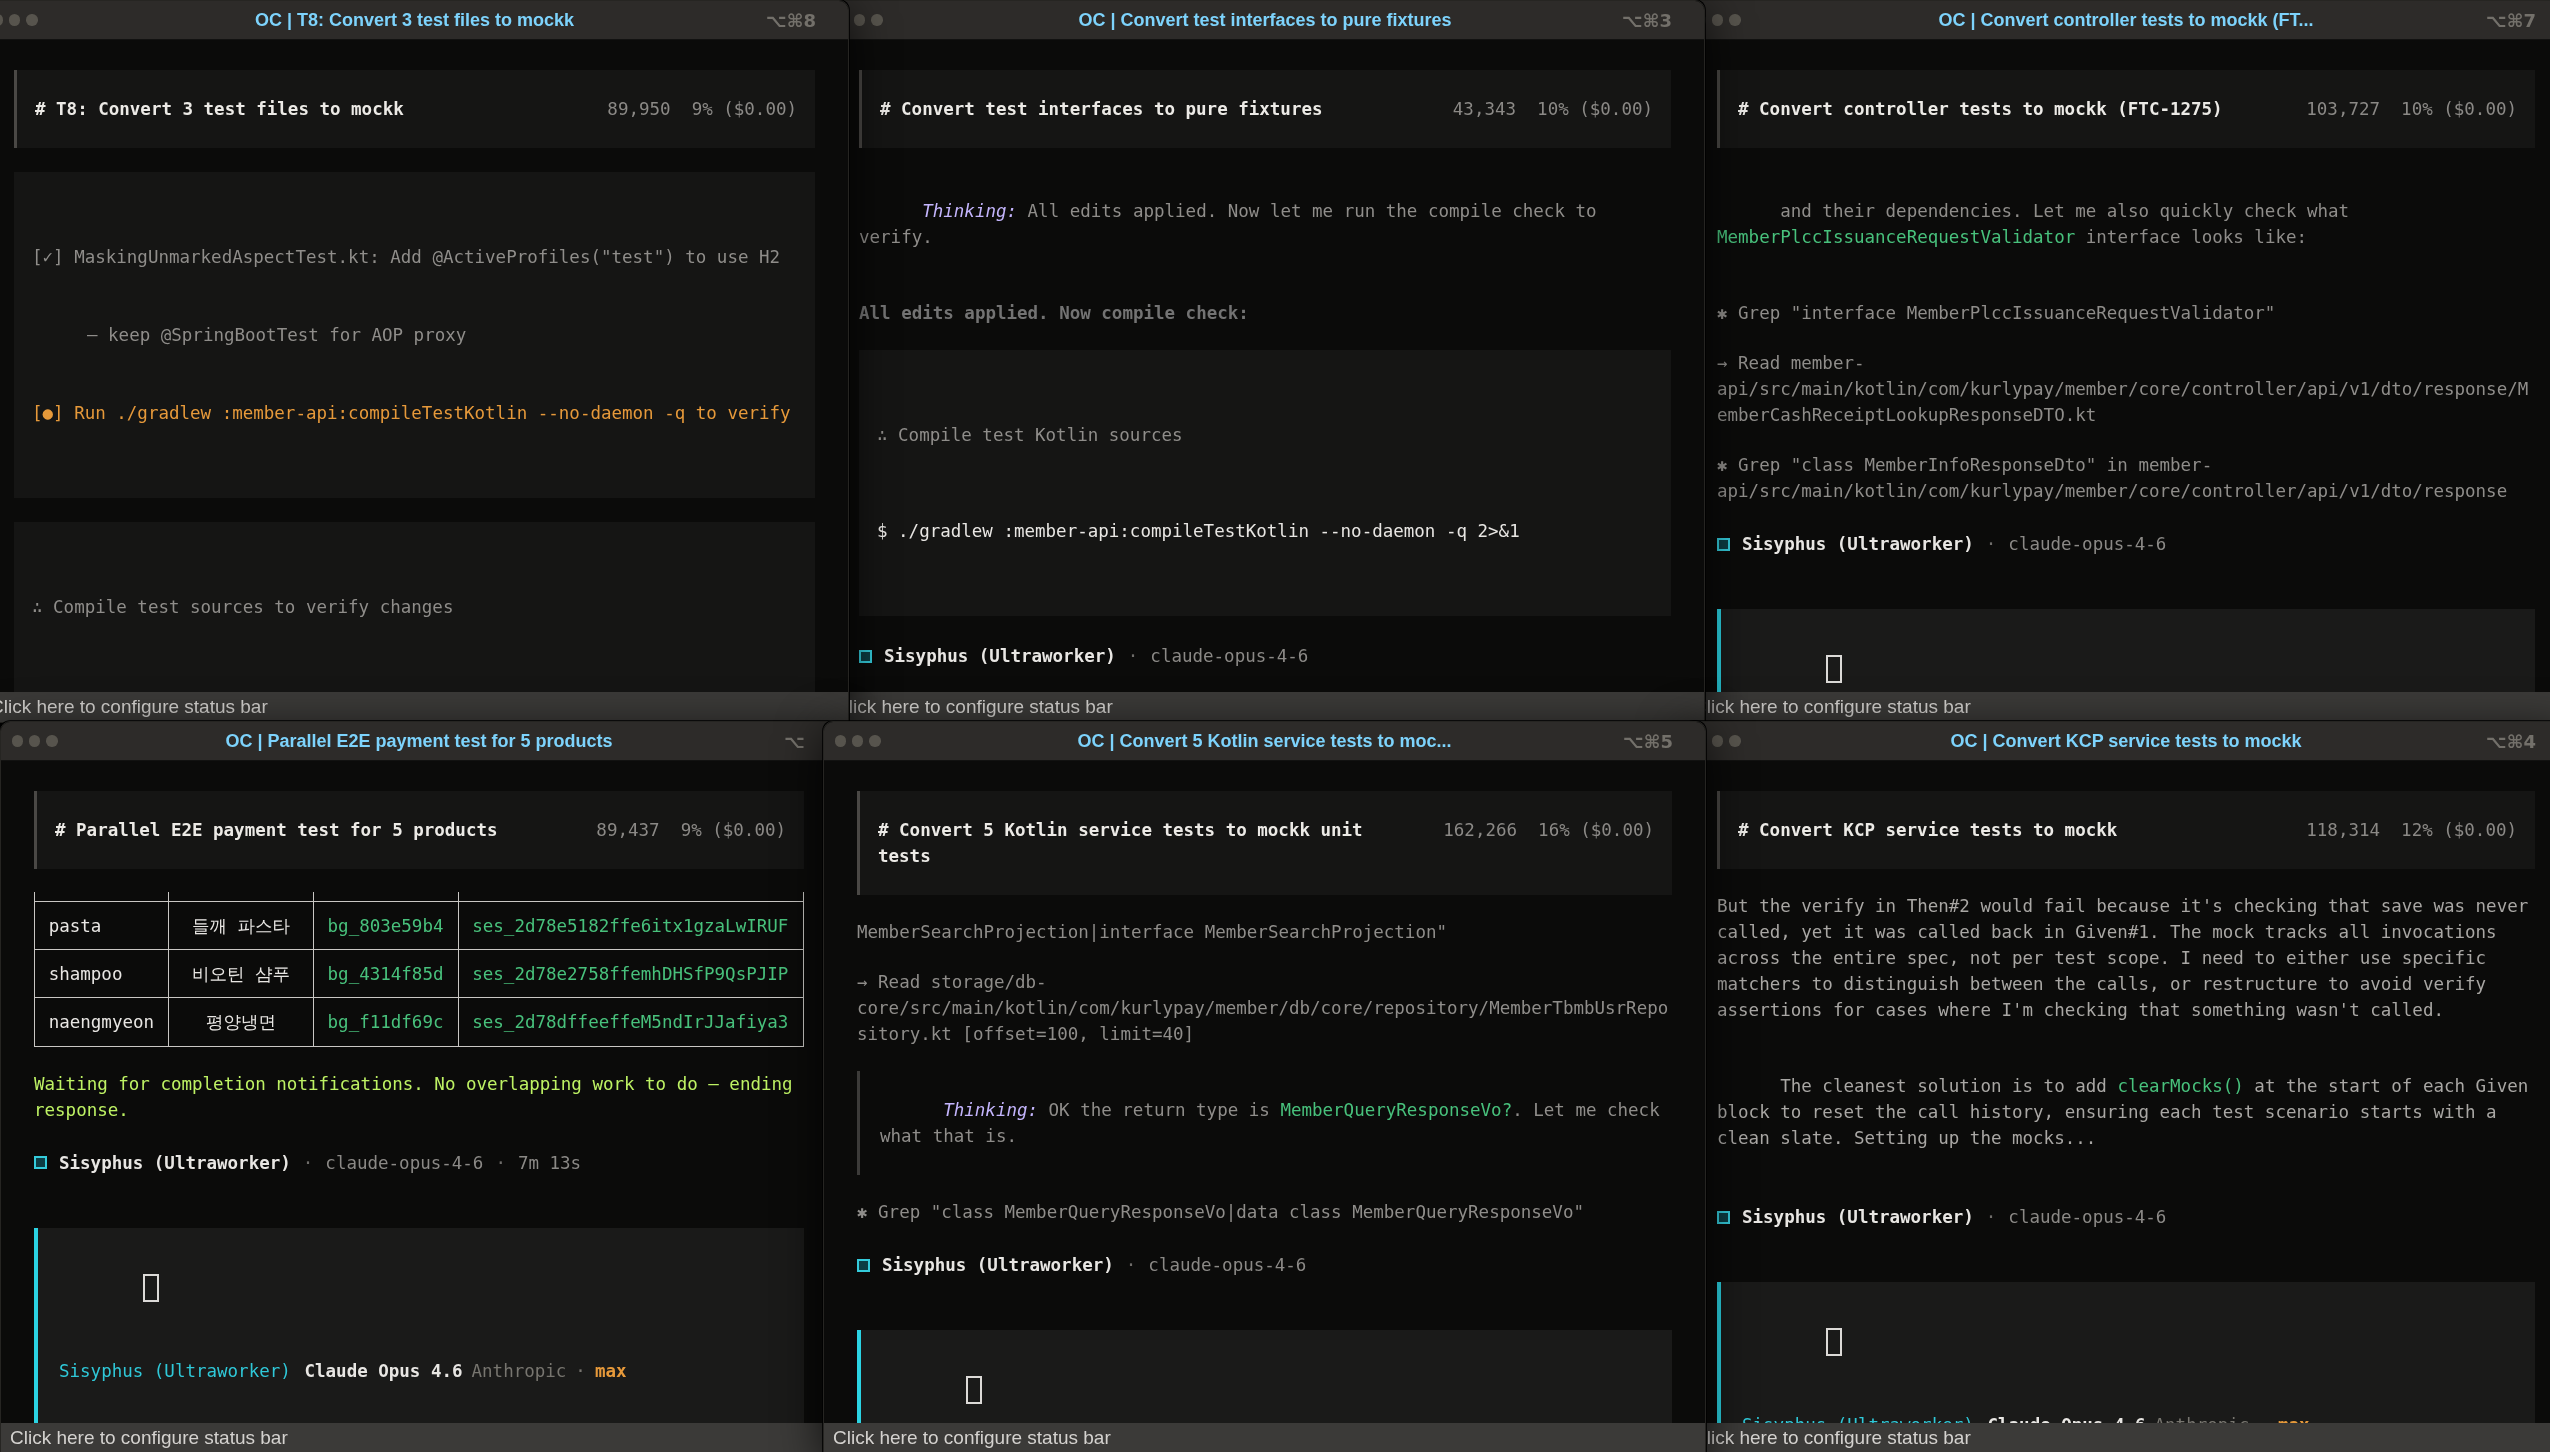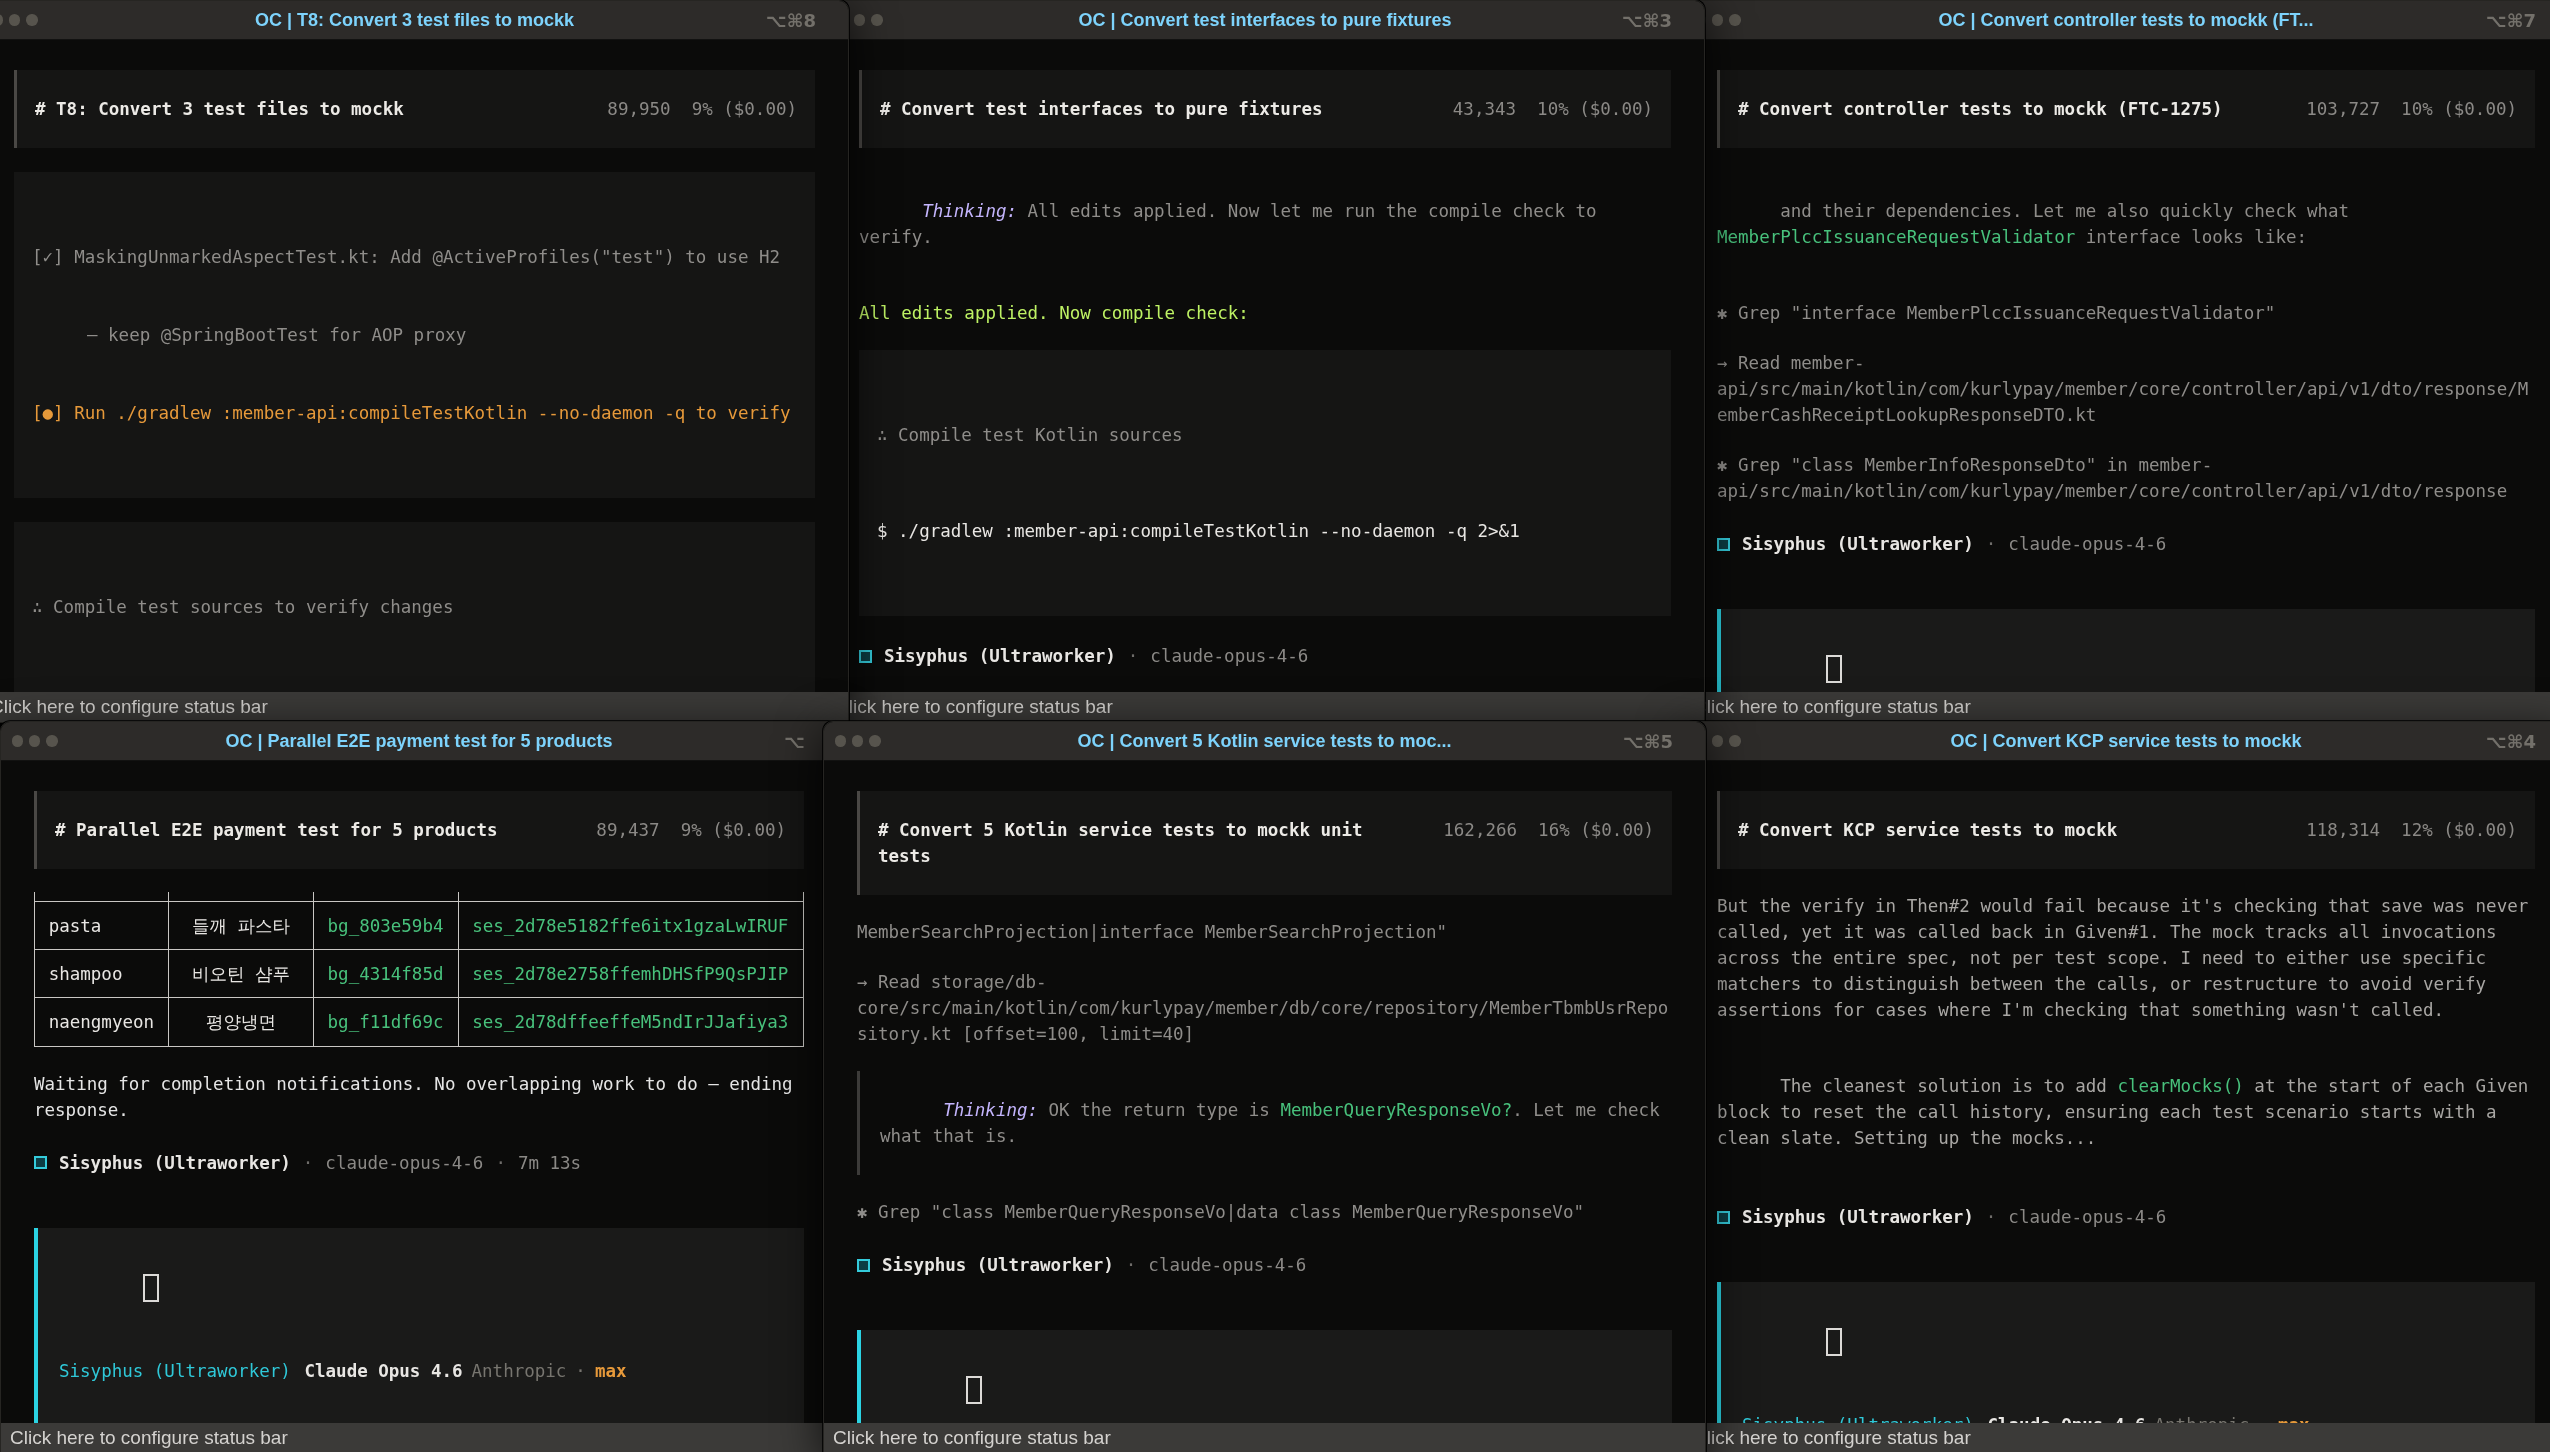--- a/index.html
+++ b/index.html
@@ -17,21 +17,21 @@
   .wshort{margin-left:auto;margin-right:32px;color:#73706a;z-index:2;
           font:700 18px "DejaVu Sans","Liberation Sans",sans-serif;white-space:nowrap;}
   .tbody{flex:1;display:flex;flex-direction:column;padding:30px 33px 0;overflow:hidden;
          font-size:17.5px;line-height:26px;white-space:pre-wrap;overflow-wrap:anywhere;}
   .hcard{flex:none;background:#151514;border-left:3.8px solid #4a4845;padding:26px 18px;
          display:flex;justify-content:space-between;gap:2px;}
   .htitle{color:#eceae6;font-weight:700;}
   .hstats{color:#8b8986;white-space:pre;flex:none;}
   .card{background:#151514;padding:20px 18px;margin-top:24px;}
   .gap{margin-top:24px;}
-  .gray{color:#8f8d8a;} .bright{color:#bef264;} .mid{color:#a9a7a4;} .soft{color:#e5e5e5;}
+  .gray{color:#8f8d8a;} .bright{color:#737373;font-weight:bold;} .mid{color:#a9a7a4;} .soft{color:#bef264;}
   .green{color:#48c17c;} .orange{color:#e6993a;}
   .think-label{color:#c4b5fd;font-style:italic;}
   .todo-cont{padding-left:55px;}
   .shell-cmd{margin-top:18px;color:#e8e6e3;}
   .think-block{border-left:3px solid #3c3b39;padding-left:20px;margin-top:24px;color:#8f8d8a;}
   .agentline{display:flex;align-items:center;gap:12px;margin-top:27px;white-space:nowrap;}
   .agent-icon{flex:none;width:9px;height:9px;border:2.3px solid #34cbdb;background:#0c3d44;}
   .aname{color:#e8e6e3;font-weight:700;}
   .asep{color:#6f6d6a;} .amodel{color:#8b8986;}
   .footer{margin-top:auto;}

